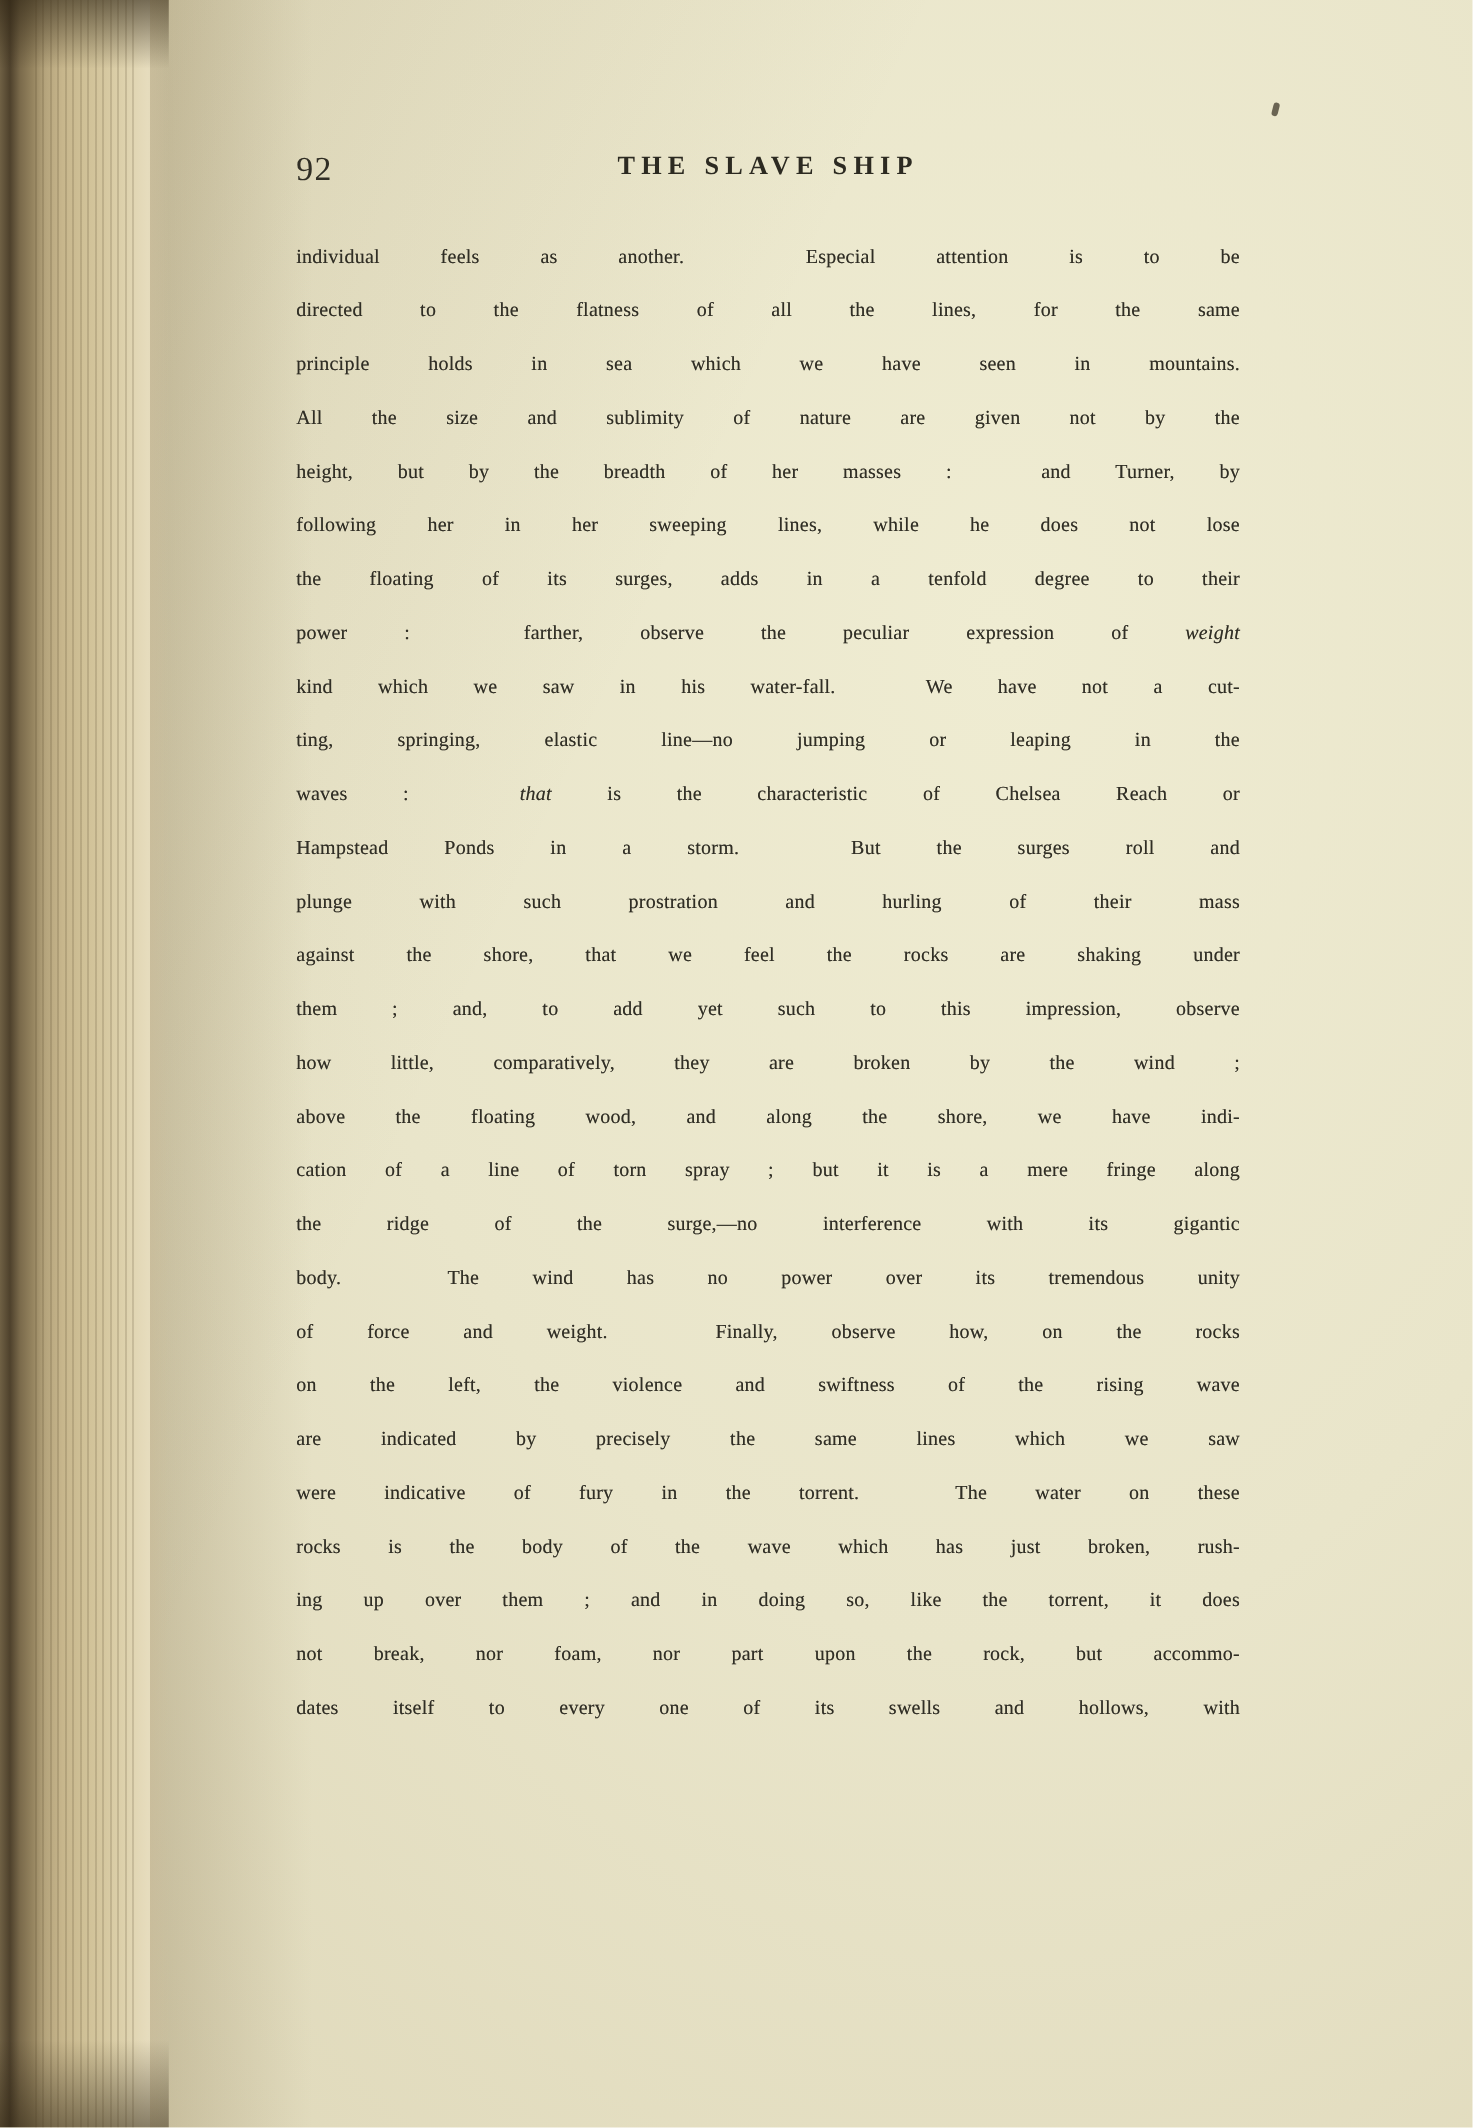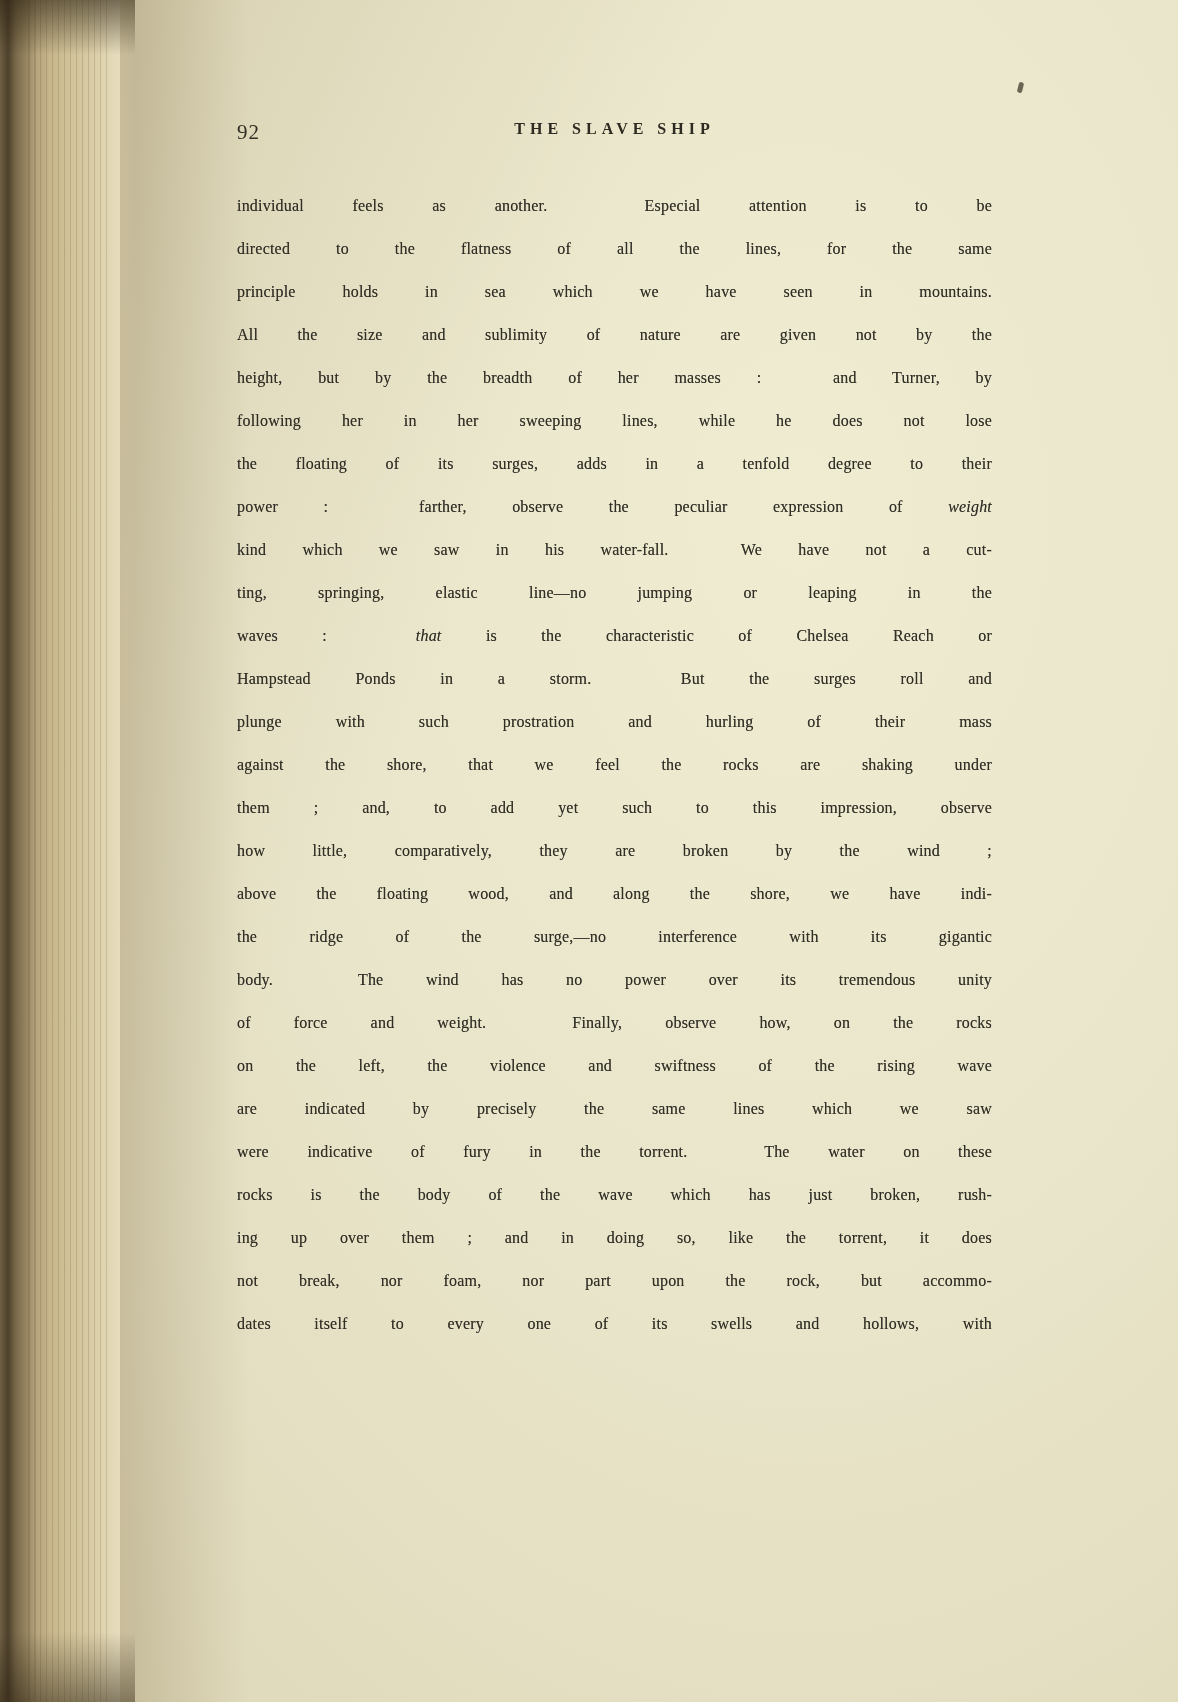--- a/index.html
+++ b/index.html
@@ -38,25 +38,25 @@
     background:linear-gradient(90deg, rgba(120,100,60,0.26), rgba(120,100,60,0));
     pointer-events:none;
   }
   .page{
     position:absolute;left:237px;top:118px;width:755px;
     color:#302e25;
   }
   .header{position:relative;height:40px;margin-bottom:26px;}
   .pagenum{
     position:absolute;left:0;top:2px;
-    font-size:21px;letter-spacing:1px;
+    font-size:27px;letter-spacing:1px;
   }
   .running-title{
     position:absolute;left:0;right:0;top:2px;text-align:center;
-    font-size:16px;font-weight:700;letter-spacing:5px;color:#2c2a21;
+    font-size:21px;font-weight:700;letter-spacing:5px;color:#2c2a21;
   }
   .body{
     font-size:16px;line-height:43px;letter-spacing:.2px;
     text-shadow:0 0 .5px rgba(48,46,38,.55);
   }
   .line{
     text-align:justify;
     text-align-last:justify;
   }
   .ital{font-style:italic;}
@@ -90,20 +90,21 @@
         <div class="line"><span>power :&nbsp; farther, observe the peculiar expression of </span><span class="ital">weight</span></div>
         <div class="line"><span>kind which we saw in his water-fall.&nbsp; We have not a cut-</span></div>
         <div class="line"><span>ting, springing, elastic line—no jumping or leaping in the</span></div>
         <div class="line"><span>waves :&nbsp; </span><span class="ital">that</span><span> is the characteristic of Chelsea Reach or</span></div>
         <div class="line"><span>Hampstead Ponds in a storm.&nbsp; But the surges roll and</span></div>
         <div class="line"><span>plunge with such prostration and hurling of their mass</span></div>
         <div class="line"><span>against the shore, that we feel the rocks are shaking under</span></div>
         <div class="line"><span>them ; and, to add yet such to this impression, observe</span></div>
         <div class="line"><span>how little, comparatively, they are broken by the wind ;</span></div>
         <div class="line"><span>above the floating wood, and along the shore, we have indi-</span></div>
+        <div class="line"><span>cation of a line of torn spray ; but it is a mere fringe along</span></div>
         <div class="line"><span>the ridge of the surge,—no interference with its gigantic</span></div>
         <div class="line"><span>body.&nbsp; The wind has no power over its tremendous unity</span></div>
         <div class="line"><span>of force and weight.&nbsp; Finally, observe how, on the rocks</span></div>
         <div class="line"><span>on the left, the violence and swiftness of the rising wave</span></div>
         <div class="line"><span>are indicated by precisely the same lines which we saw</span></div>
         <div class="line"><span>were indicative of fury in the torrent.&nbsp; The water on these</span></div>
         <div class="line"><span>rocks is the body of the wave which has just broken, rush-</span></div>
         <div class="line"><span>ing up over them ; and in doing so, like the torrent, it does</span></div>
         <div class="line"><span>not break, nor foam, nor part upon the rock, but accommo-</span></div>
         <div class="line"><span>dates itself to every one of its swells and hollows, with</span></div>

